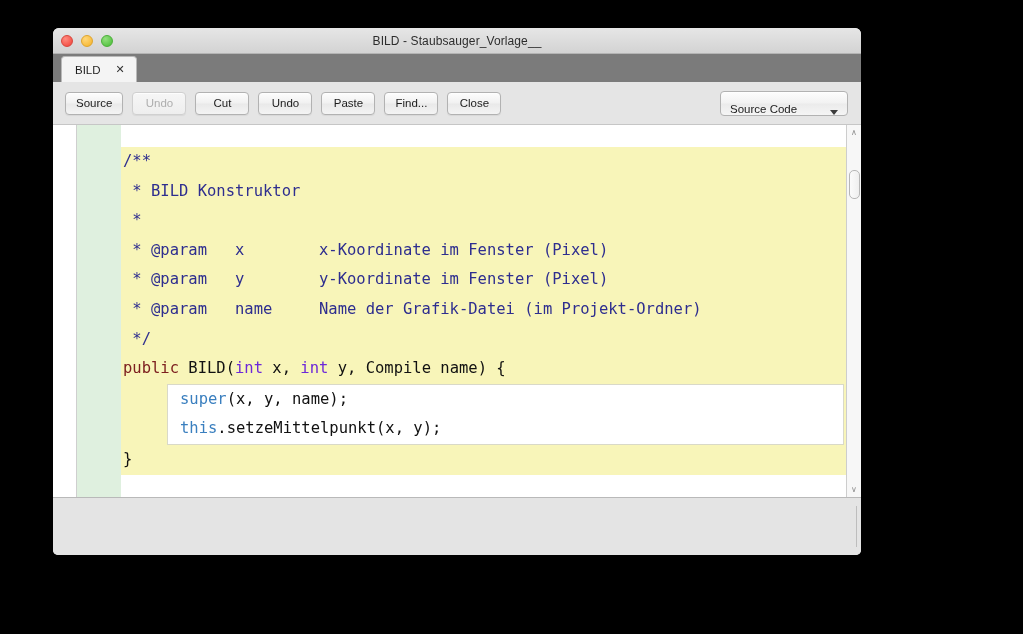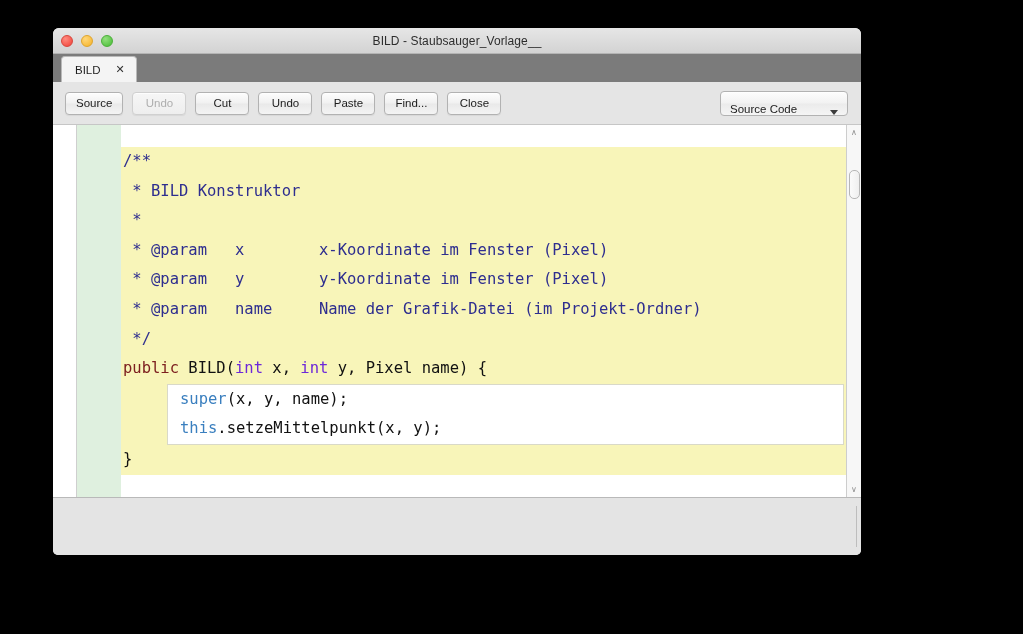--- a/index.html
+++ b/index.html
@@ -288,21 +288,21 @@
       <div id="code-block">
 
         <div class="code-line cmt">/**</div>
         <div class="code-line cmt"> * BILD Konstruktor</div>
         <div class="code-line cmt"> *</div>
         <div class="code-line cmt"> * @param   x        x-Koordinate im Fenster (Pixel)</div>
         <div class="code-line cmt"> * @param   y        y-Koordinate im Fenster (Pixel)</div>
         <div class="code-line cmt"> * @param   name     Name der Grafik-Datei (im Projekt-Ordner)</div>
         <div class="code-line cmt"> */</div>
 
-        <div class="code-line"><span class="kw-public">public</span><span> BILD(</span><span class="kw-type">int</span><span> x, </span><span class="kw-type">int</span><span> y, </span><span>Pixel name) {</span></div>
+        <div class="code-line"><span class="kw-public">public</span><span> BILD(</span><span class="kw-type">int</span><span> x, </span><span class="kw-type">int</span><span> y, </span><span>Compile name) {</span></div>
 
         <div id="body-block">
           <div class="code-line"><span class="kw-blue">super</span><span>(x, y, name);</span></div>
           <div class="code-line"><span class="kw-blue">this</span><span>.setzeMittelpunkt(x, y);</span></div>
         </div>
 
         <div class="code-line">}</div>
       </div>
     </div>
 

